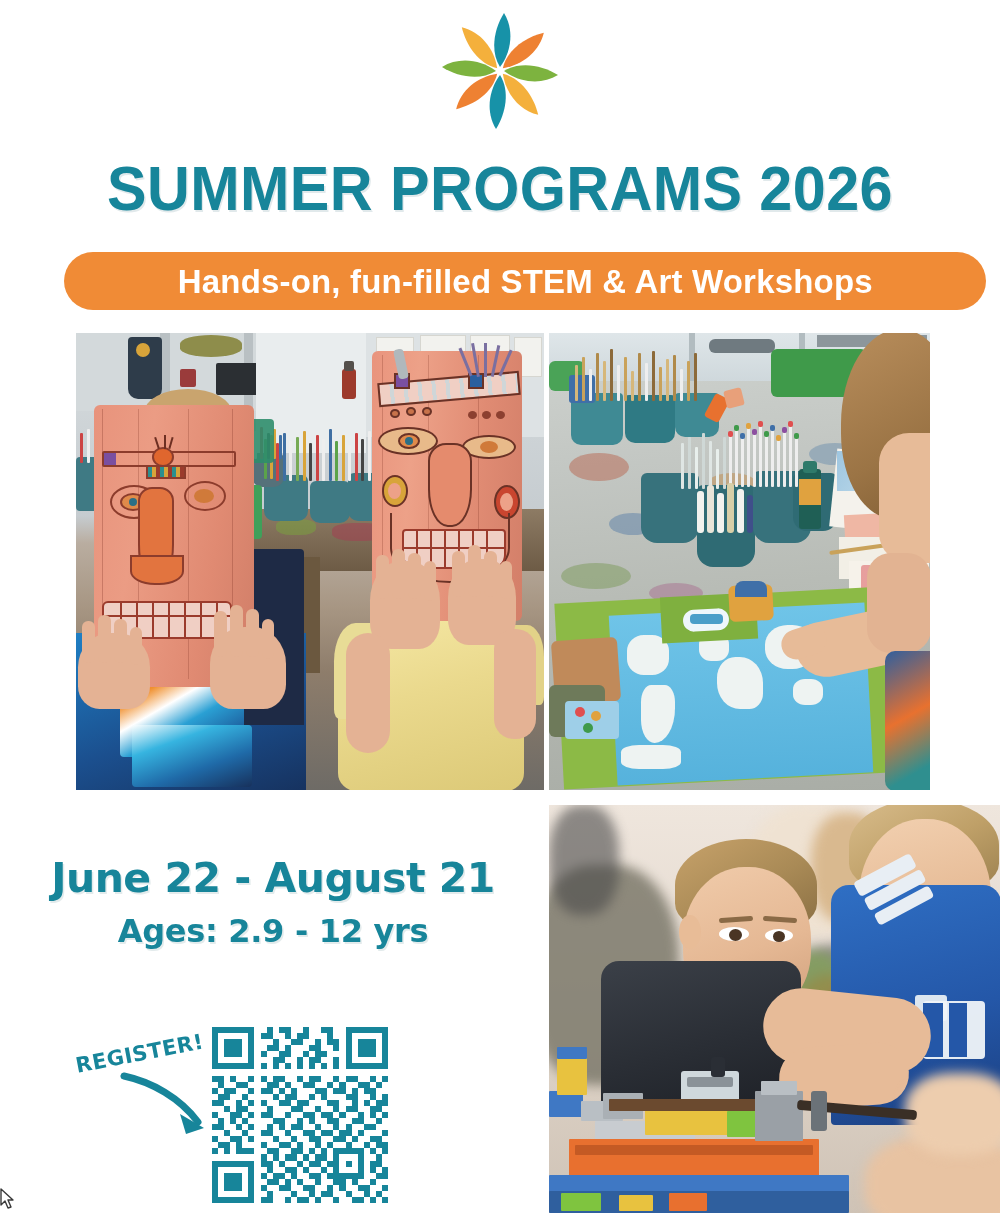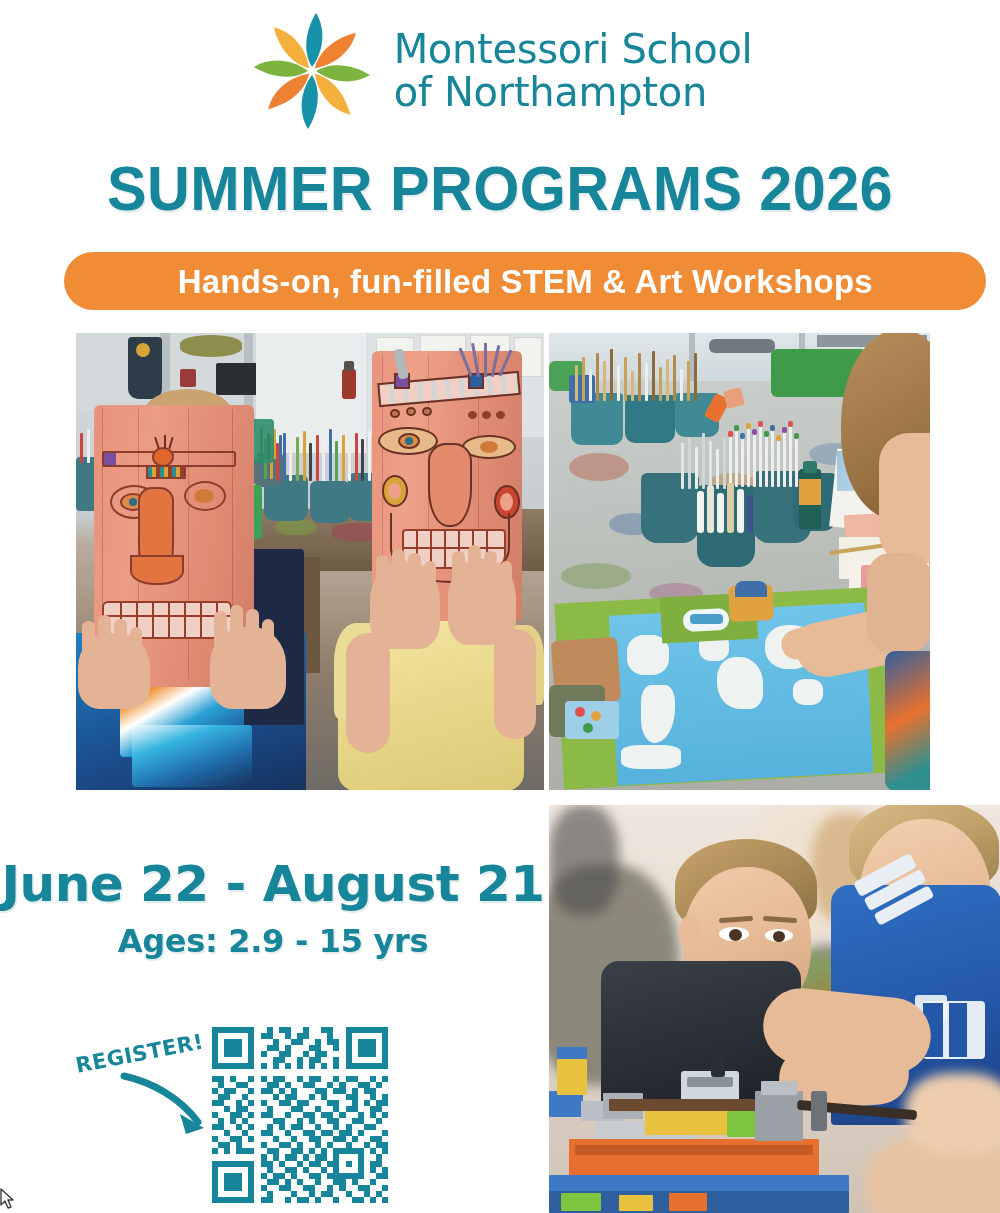--- a/index.html
+++ b/index.html
@@ -120,21 +120,21 @@
   .blur-blob{ position:absolute; border-radius:42%; filter:blur(6px); }
   .boy-head{ position:absolute; border-radius:48% 48% 44% 44%; }
   .boy-hair{ position:absolute; border-radius:50% 50% 30% 30%; }
   .boy-shirt{ position:absolute; border-radius:18px 18px 4px 4px; }
   .arm{ position:absolute; background:#e7bb98; border-radius:40px; }
   .brick{ position:absolute; border-radius:1px; }
 
   
   #info-block{ position:absolute; left:0; top:856px; width:546px; text-align:center; }
   #date-range{
-    color:#17859A; font-size:50px; font-weight:700;
+    color:#17859A; font-size:41px; font-weight:700;
     font-family:"DejaVu Sans","Liberation Sans", sans-serif;
     letter-spacing:-0.5px; line-height:1.12;
     text-shadow:1.5px 1.5px 0 rgba(200,215,218,0.5);
   }
   #ages{
     color:#17859A; font-size:32px; font-weight:700;
     font-family:"DejaVu Sans","Liberation Sans", sans-serif;
     letter-spacing:-0.3px; margin-top:10px;
     text-shadow:1.5px 1.5px 0 rgba(200,215,218,0.5);
   }
@@ -189,24 +189,20 @@
         <path d="M0,-4 C12,-20 14,-42 4,-58 C-6,-42 -10,-20 0,-4 Z" fill="#EE8132"></path>
       </g>
       <g transform="rotate(270)">
         <path d="M0,-4 C12,-20 14,-42 4,-58 C-6,-42 -10,-20 0,-4 Z" fill="#7DB33F"></path>
       </g>
       <g transform="rotate(315)">
         <path d="M0,-4 C12,-20 14,-42 4,-58 C-6,-42 -10,-20 0,-4 Z" fill="#F4B03C"></path>
       </g>
     </g>
   </svg>
-  <div id="logo-wordmark">
-    <span class="l1">Montessori School</span>
-    <span class="l2">of Northampton</span>
-  </div>
 </div>
 
 <div id="headline">SUMMER PROGRAMS 2026</div>
 
 <div id="banner">
   <span id="banner-text">Hands-on, fun-filled STEM &amp; Art Workshops</span>
 </div>
 
 <div class="photo" id="photo-masks">
   <div class="room-bg"></div>
@@ -611,21 +607,21 @@
   <div class="brick" style="left:70px;top:390px;width:34px;height:16px;background:#e8c23f;"></div>
   <div class="brick" style="left:120px;top:388px;width:38px;height:18px;background:#e8702f;"></div>
   <div class="brick" style="left:206px;top:286px;width:48px;height:50px;background:#9aa0a6;"></div>
   <div class="brick" style="left:212px;top:276px;width:36px;height:14px;background:#b9bfc4;"></div>
   <div style="position:absolute;left:248px;top:300px;width:120px;height:10px;background:#3a2f26;border-radius:4px;transform:rotate(5deg);"></div>
   <div style="position:absolute;left:262px;top:286px;width:16px;height:40px;background:#6b7278;border-radius:3px;"></div>
 </div>
 
 <div id="info-block">
   <div id="date-range">June 22 - August 21</div>
-  <div id="ages">Ages: 2.9 - 15 yrs</div>
+  <div id="ages">Ages: 2.9 - 12 yrs</div>
 </div>
 
 <div id="register-group">
   <div id="register-text">REGISTER!</div>
   <svg id="register-arrow" width="100" height="70" viewBox="0 0 100 70">
     <path d="M6,4 C34,10 62,26 80,50" stroke="#17859A" stroke-width="7" fill="none" stroke-linecap="round"></path>
     <path d="M62,42 L86,56 L68,62 Z" fill="#17859A"></path>
   </svg>
 </div>
 

